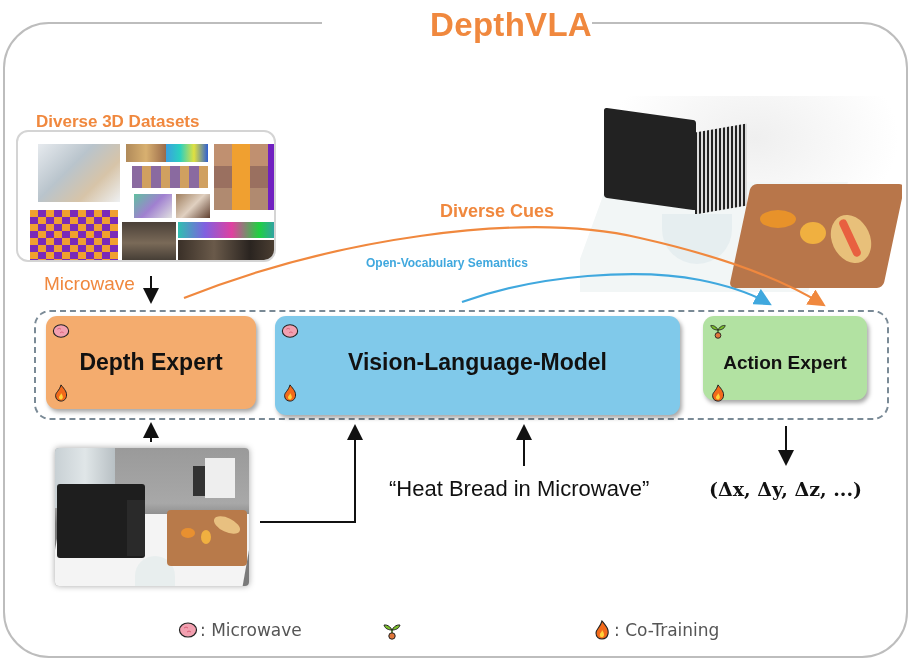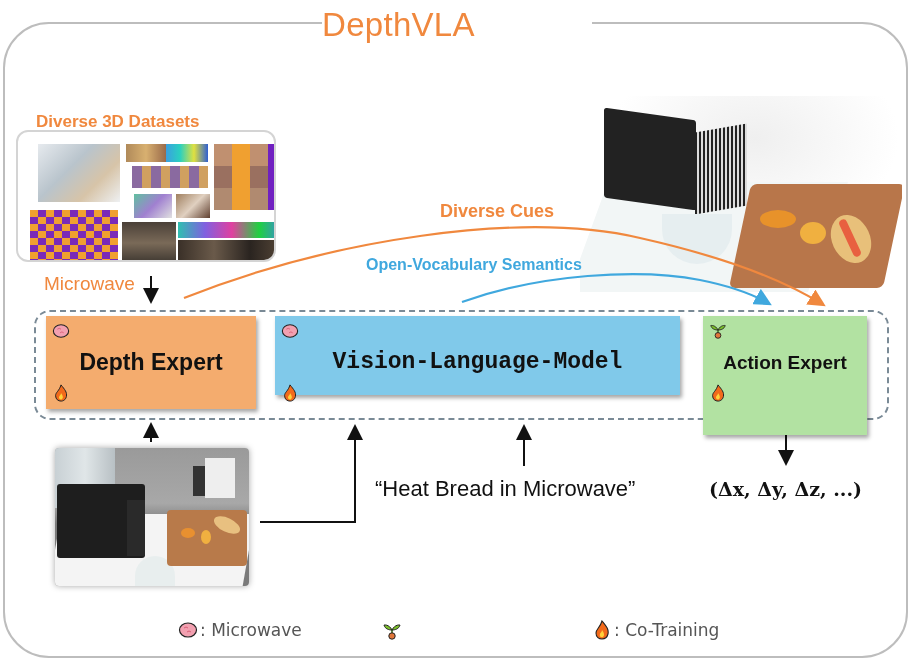--- a/index.html
+++ b/index.html
@@ -1,36 +1,36 @@
 <!DOCTYPE html>
 <html><head>
 <meta charset="utf-8">
 <style>
   html, body { margin:0; padding:0; background:#ffffff; }
   body { width:915px; height:664px; position:relative; overflow:hidden; font-family:"Liberation Sans", sans-serif; }
   .frame { position:absolute; left:3px; top:22px; width:905px; height:636px; border:2px solid #bdbdbd; border-radius:46px; box-sizing:border-box; }
   .title-bg { position:absolute; left:322px; top:4px; width:270px; height:40px; background:#fff; }
-  .title { position:absolute; left:322px; top:6px; width:270px; text-align:left; font-size:33px; font-weight:normal; color:#f0883e; letter-spacing:0.3px; }
+  .title { position:absolute; left:322px; top:6px; width:270px; text-align:right; font-size:33px; font-weight:bold; color:#f0883e; letter-spacing:0.3px; }
   .ds-title { position:absolute; left:36px; top:96px; font-size:17px; font-weight:bold; color:#f0883e;margin-top:16px; }
   .ds-box { position:absolute; left:16px; top:130px; width:260px; height:132px; border:2px solid #d4d4d4; border-radius:12px; background:#fff; box-sizing:border-box; overflow:hidden; }
   .thumb { position:absolute; }
   .supervise { position:absolute; left:44px; top:273px; font-size:19px; color:#f0883e; }
   .dash-container { position:absolute; left:34px; top:310px; width:855px; height:110px; border:2px dashed #7a8a96; border-radius:16px; box-sizing:border-box; }
-  .block { position:absolute; border-radius:0; box-shadow:2px 3px 4px rgba(0,0,0,0.35); }
+  .block { position:absolute; border-radius:11px; box-shadow:2px 3px 4px rgba(0,0,0,0.35); }
   .block .lbl { position:absolute; left:0; right:0; text-align:center; font-weight:bold; color:#111; }
   .depth { left:46px; top:316px; width:210px; height:93px; background:#f4ac6e; }
-  .vlm { left:275px; top:316px; width:405px; height:79px; background:#80c9ea;font-family:Liberation Mono, monospace; }
-  .action { left:703px; top:316px; width:164px; height:119px; background:#b2e2a2; }
+  .vlm { left:275px; top:316px; width:405px; height:99px; background:#80c9ea; }
+  .action { left:703px; top:316px; width:164px; height:84px; background:#b2e2a2; }
   .depth .lbl { top:33px; font-size:23px; }
   .vlm .lbl { top:33px; font-size:23px; }
   .action .lbl { top:36px; font-size:19px; }
   .emoji { position:absolute; width:18px; height:18px; }
   .spatial { position:absolute; left:440px; top:201px; font-size:18px; font-weight:bold; color:#f0883e; }
-  .openvocab { position:absolute; left:366px; top:256px; font-size:16px; font-weight:bold; color:#40a8de; }
-  .instruction { position:absolute; left:375px; top:476px; font-size:22px; color:#111; }
+  .openvocab { position:absolute; left:366px; top:256px; font-size:12px; font-weight:bold; color:#40a8de; }
+  .instruction { position:absolute; left:389px; top:476px; font-size:22px; color:#111; }
   .actions-out { position:absolute; left:709px; top:478px; font-size:19px; font-weight:bold; color:#111; font-family:"DejaVu Serif", serif; }
   .legend { position:absolute; top:620px; font-size:17px; color:#555; font-family:"DejaVu Sans", sans-serif; display:flex; align-items:center; gap:2px; }
   .legend svg { width:20px; height:20px; }
   svg.overlay { position:absolute; left:0; top:0; width:915px; height:664px; pointer-events:none; }
   .photo { position:absolute; border-radius:4px; box-shadow:0 0 6px rgba(0,0,0,0.35); overflow:hidden; }
   .cloud { position:absolute; left:580px; top:92px; width:322px; height:220px; overflow:hidden; }
 </style>
 </head>
 <body>
 

